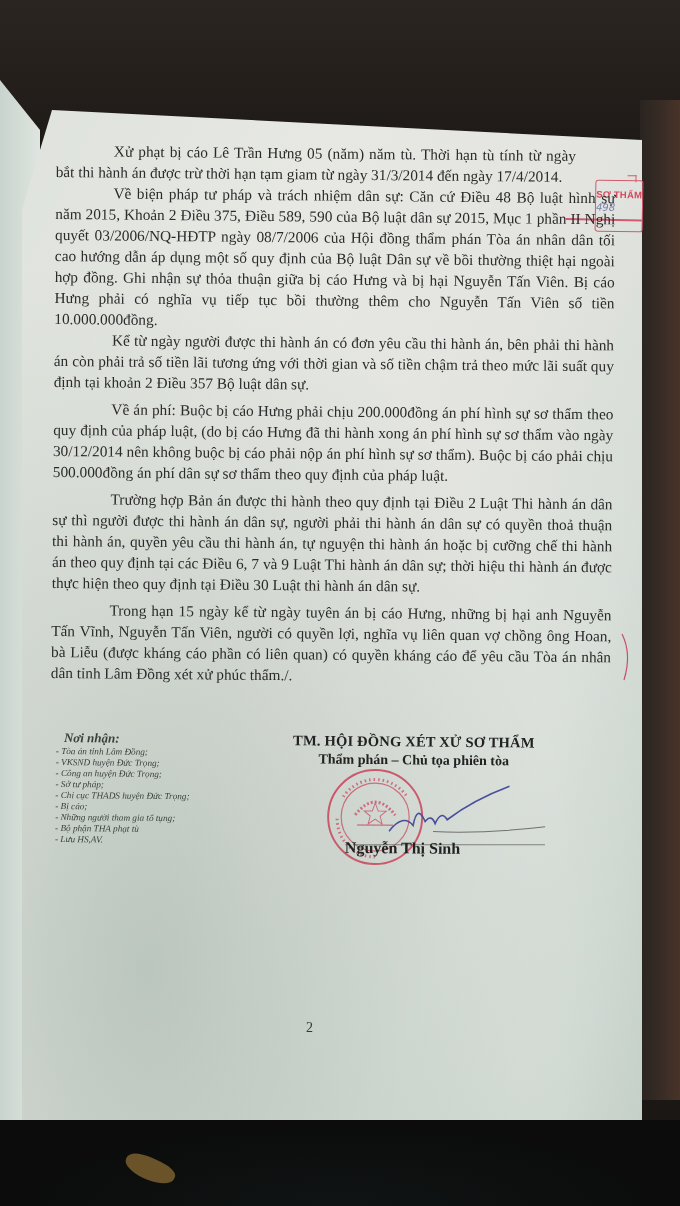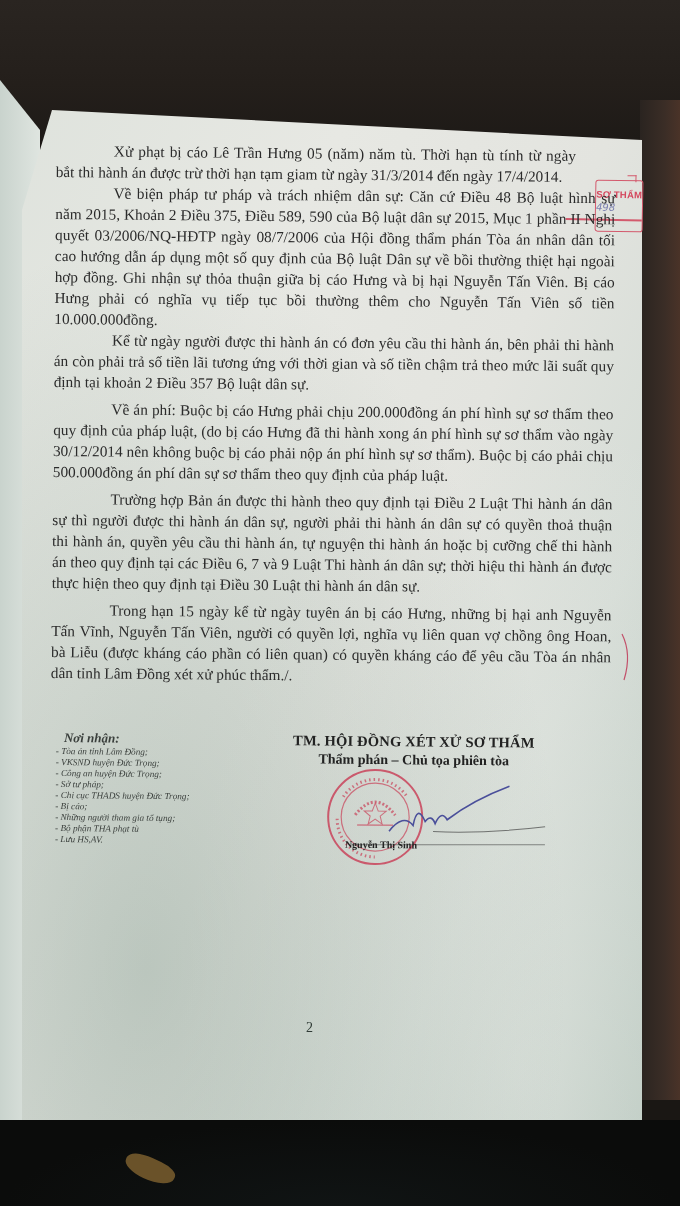--- a/index.html
+++ b/index.html
@@ -73,21 +73,21 @@
     position:absolute; left:56px; top:730px; width:570px; height:140px;
     transform:rotate(0.55deg); transform-origin:0 0;
   }
   .recipients { position:absolute; left:0; top:0; width:230px; color:#3a3f3c; }
   .recipients .title { font-weight:bold; font-style:italic; font-size:13px; margin-left:8px; }
   .recipients ul { list-style:none; margin:0; padding:0; }
   .recipients li { font-style:italic; font-size:9.2px; line-height:11px; }
   .signature { position:absolute; left:218px; top:0; width:280px; text-align:center; color:#222; }
   .signature .org { font-weight:bold; font-size:14.5px; letter-spacing:.2px; }
   .signature .role { font-weight:bold; font-size:14px; margin-top:2px; }
-  .signature .name { position:absolute; left:72px; top:106px; font-weight:bold; font-size:10px; }
+  .signature .name { position:absolute; left:72px; top:106px; font-weight:bold; font-size:16px; }
   .seal {
     position:absolute; left:52px; top:34px; width:100px; height:100px;
   }
   .sig-svg { position:absolute; left:40px; top:40px; width:240px; height:80px; }
   .margin-mark { position:absolute; left:620px; top:632px; width:14px; height:50px; }
   .page-num {
     position:absolute; left:306px; top:1020px; font-size:14px; color:#2f3a35;
   }
 </style>
 </head>

